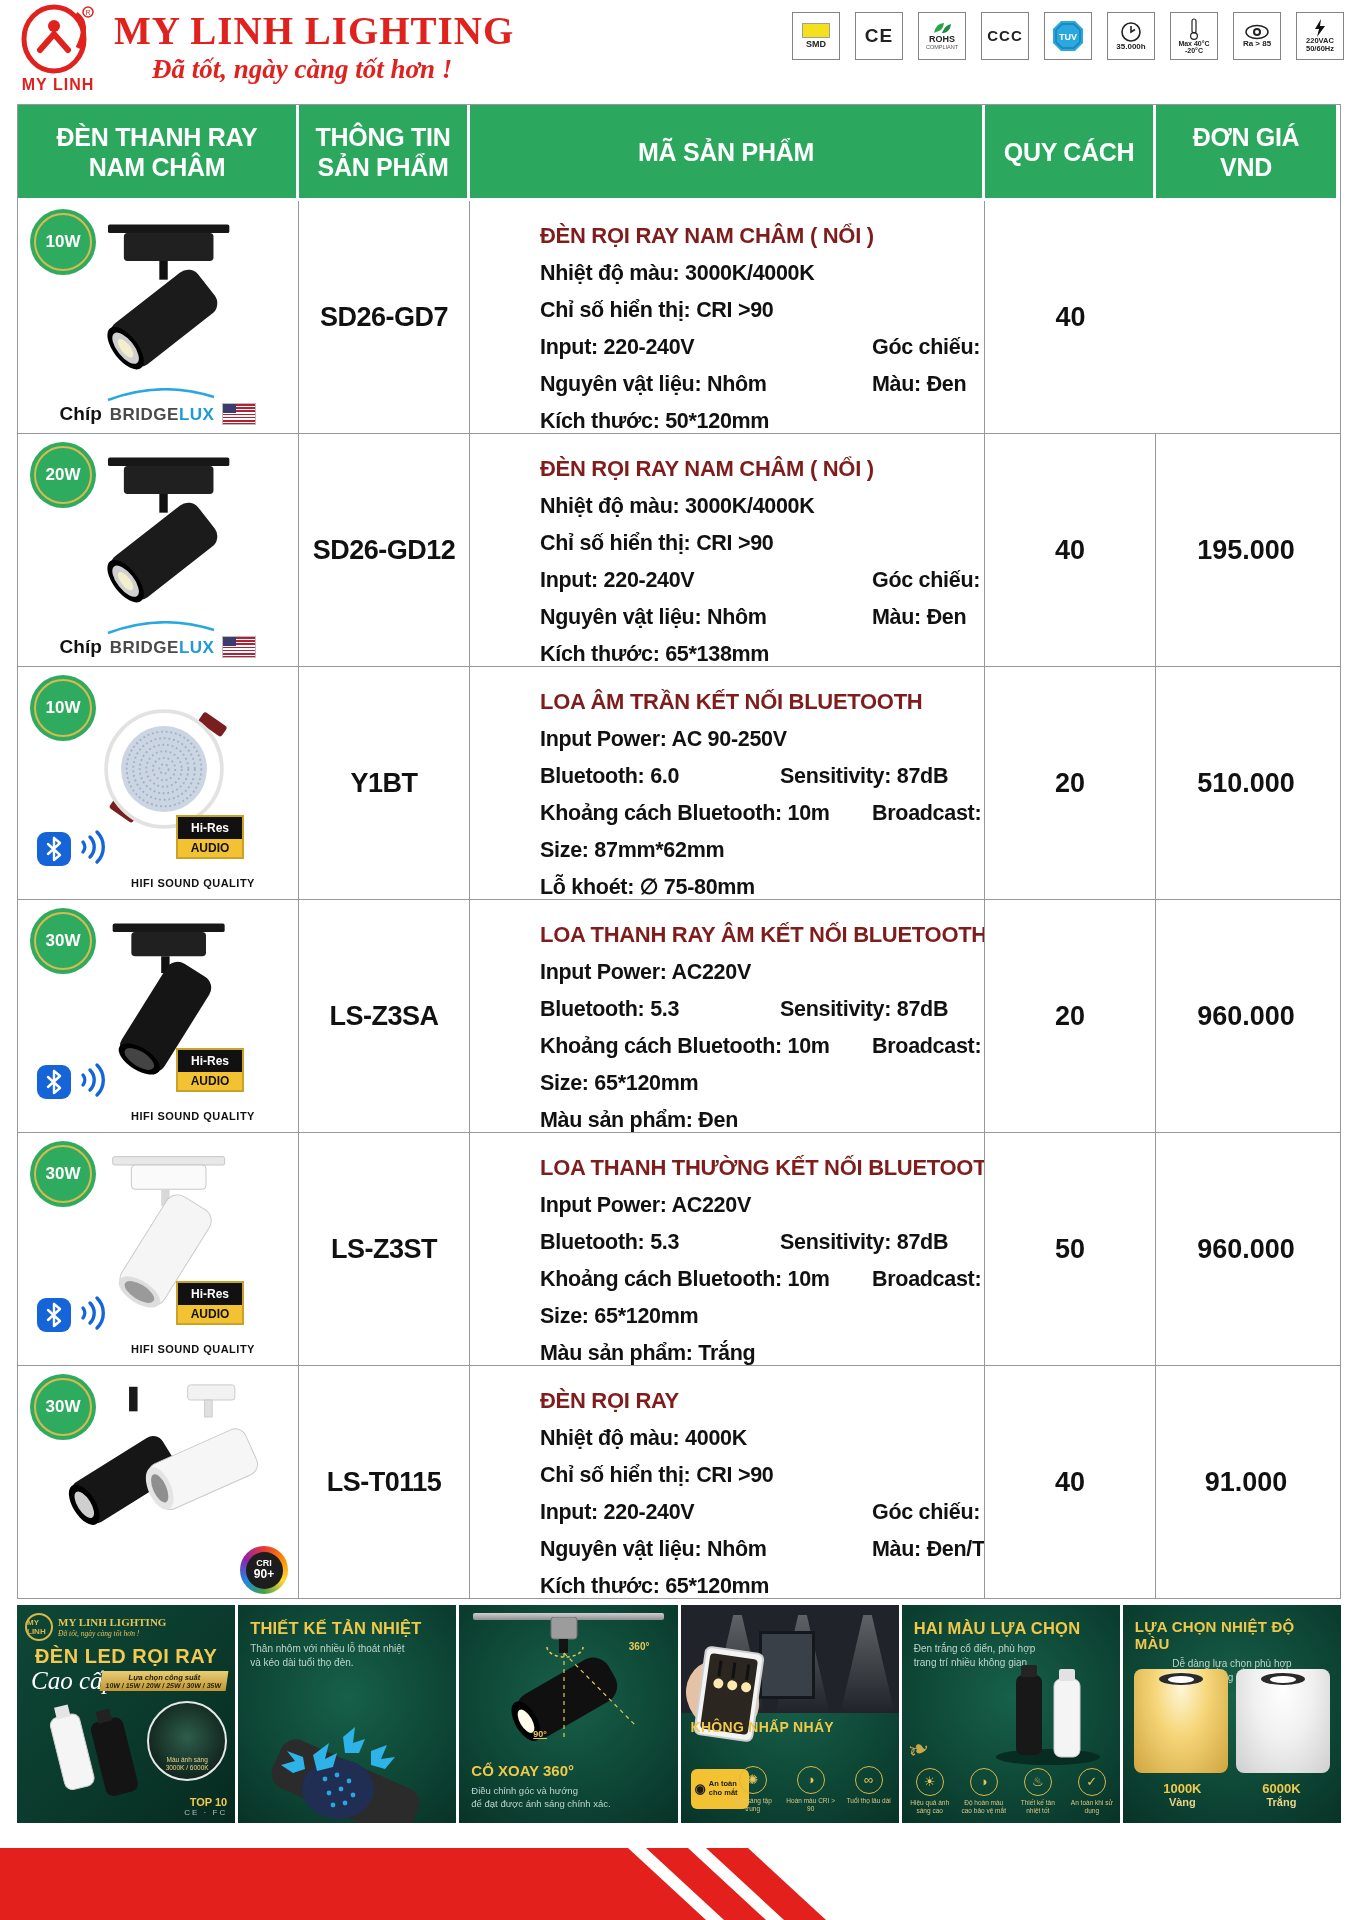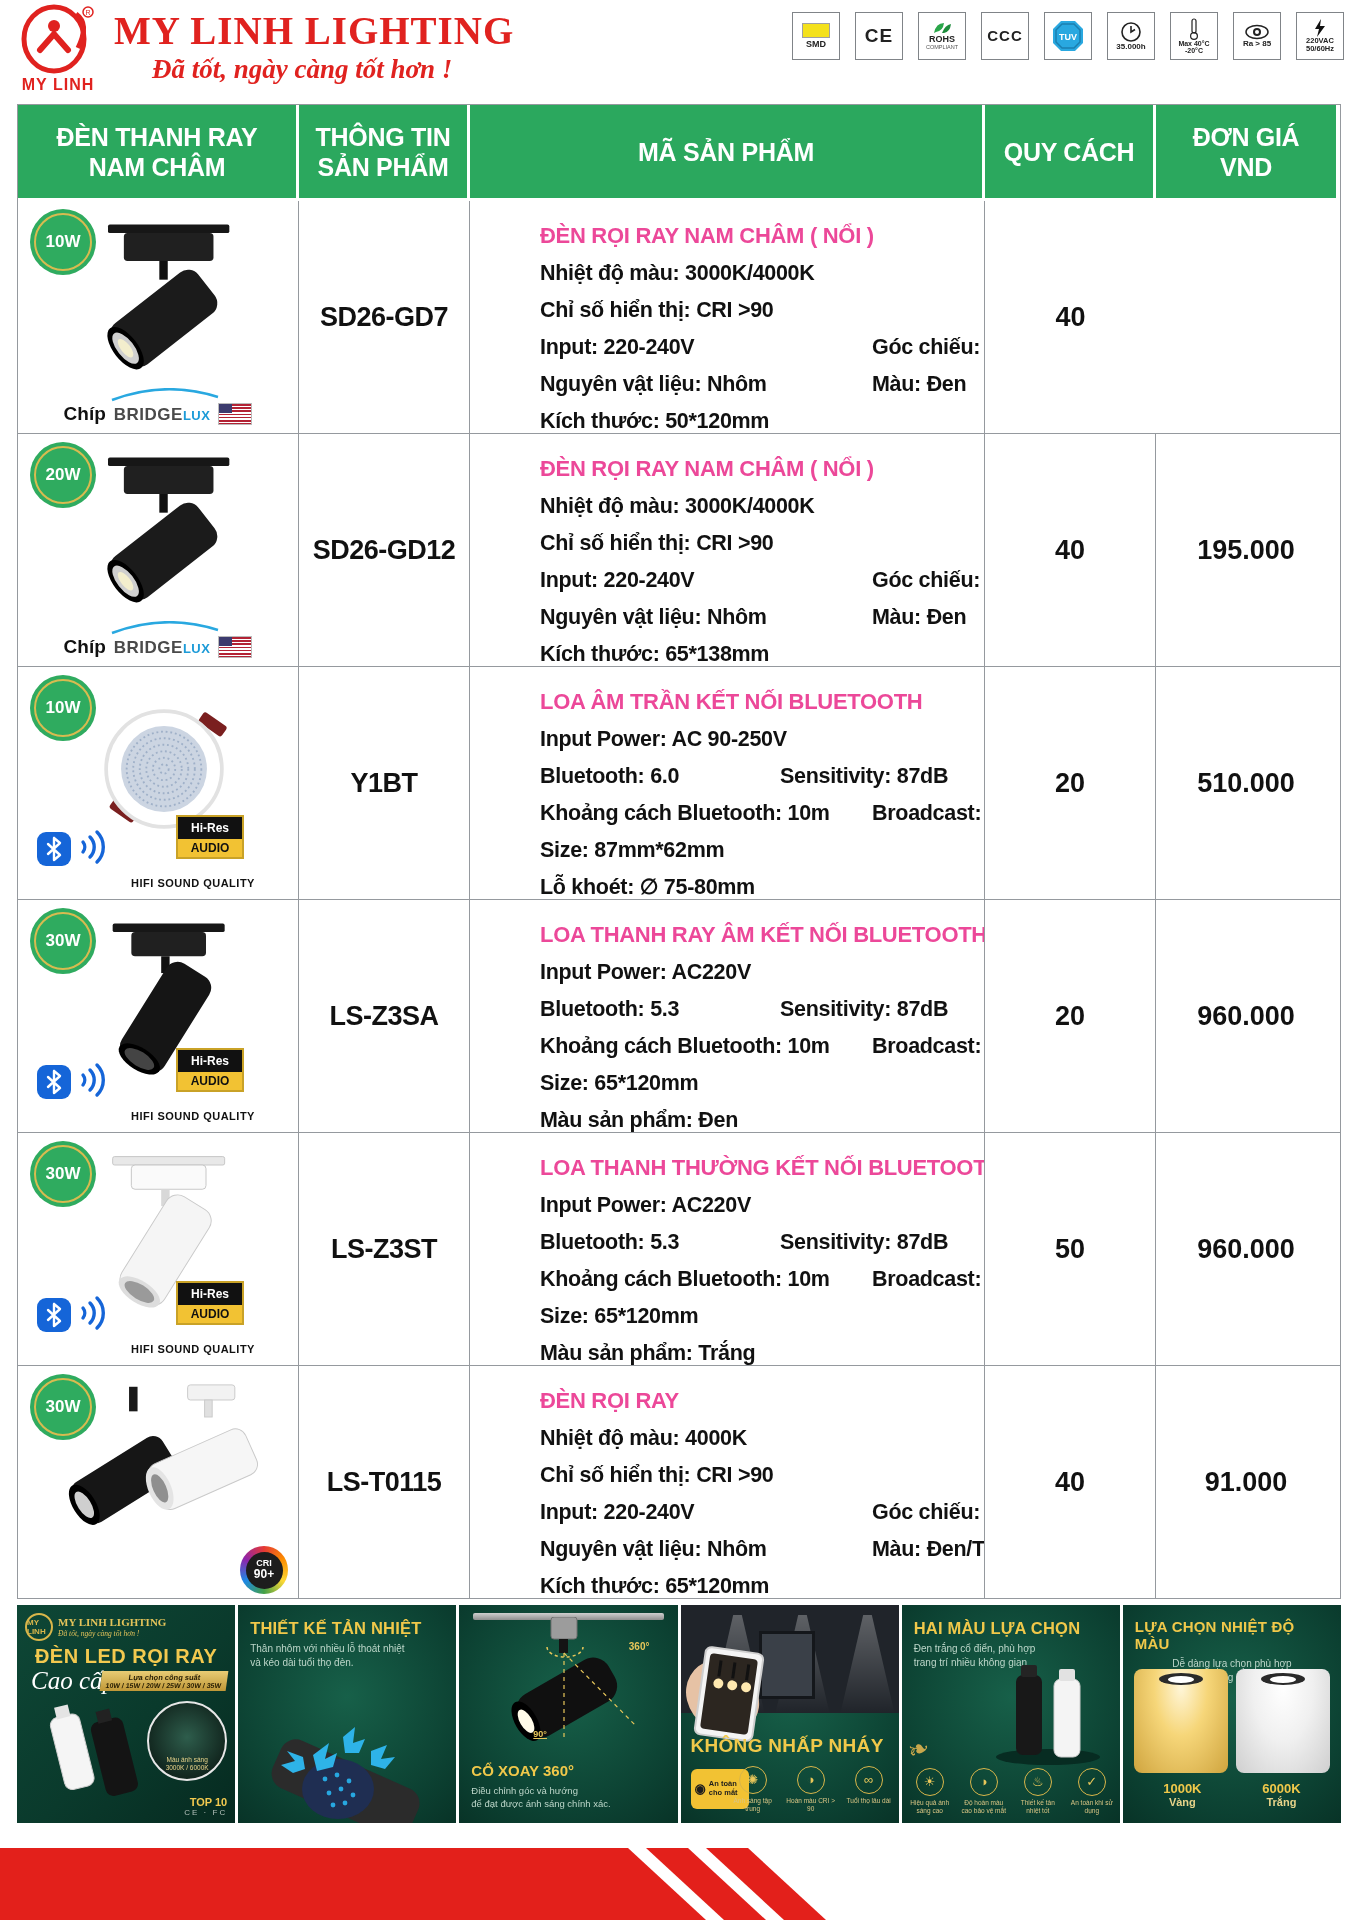--- a/index.html
+++ b/index.html
@@ -41,21 +41,21 @@
   .pimg{display:none;position:absolute;left:52%;top:44%;transform:translate(-50%,-50%);}
   .pimg.show{display:block;}
   .foot{display:none;position:absolute;}
   .foot.show{display:flex;}
   
   .fb{left:0;right:0;bottom:8px;justify-content:center;align-items:flex-end;gap:8px;}
   .fb .chip{font-size:19px;font-weight:bold;color:#111;}
   .fb .bwrap{position:relative;padding-top:8px;}
   .fb .bwrap svg{position:absolute;left:-4px;top:-9px;}
   .fb .bA{font-size:17px;font-weight:bold;color:#4a4a4a;letter-spacing:0.5px;}
-  .fb .bB{font-size:13px;font-weight:bold;color:#1d9bd8;letter-spacing:0.5px;}
+  .fb .bB{font-size:17px;font-weight:bold;color:#1d9bd8;letter-spacing:0.5px;}
   .flag{width:32px;height:20px;position:relative;display:inline-block;
       background:repeating-linear-gradient(#b22234 0 1.6px,#fff 1.6px 3.2px);border:0.5px solid #bbb;}
   .flag::before{content:"";position:absolute;left:0;top:0;width:13px;height:9px;background:#3c3b6e;}
   
   .fa{left:10px;right:10px;bottom:4px;height:96px;display:none;}
   .fa.show{display:block;}
   .bt-ico{position:absolute;left:8px;bottom:28px;}
   .waves{position:absolute;left:50px;bottom:28px;}
   .hires{position:absolute;right:44px;bottom:36px;width:64px;border:2px solid #c9a227;}
   .hires .ht{background:#111;color:#fff;font-size:12px;font-weight:bold;text-align:center;padding:4px 0;}
@@ -66,21 +66,21 @@
   .fc{right:10px;bottom:4px;}
   .cri-ring{width:48px;height:48px;border-radius:50%;display:flex;align-items:center;justify-content:center;
       background:conic-gradient(#e53935,#fb8c00,#fdd835,#43a047,#1e88e5,#8e24aa,#e53935);}
   .cri-in{width:37px;height:37px;border-radius:50%;background:#1d1d1d;color:#fff;
       display:flex;flex-direction:column;align-items:center;justify-content:center;line-height:1.05;}
   .cri-in .a{font-size:9px;font-weight:bold;}
   .cri-in .b{font-size:12px;font-weight:bold;}
   .c-code{display:flex;align-items:center;justify-content:center;
       font-size:27px;font-weight:bold;letter-spacing:-0.5px;color:#111;}
   .c-info{padding:16px 0 0 70px;}
-  .ititle{height:38px;line-height:38px;font-size:22px;font-weight:bold;color:#ec4899;
+  .ititle{height:38px;line-height:38px;font-size:22px;font-weight:bold;color:#7f1d1d;
       letter-spacing:-0.3px;white-space:nowrap;}
   .iline{position:relative;height:37px;line-height:37px;font-size:21.5px;font-weight:bold;
       color:#111;letter-spacing:-0.3px;white-space:nowrap;}
   .iline .r{position:absolute;left:332px;top:0;}
   .iline .r.near{left:240px;}
   .c-qc,.c-price{display:flex;align-items:center;justify-content:center;
       font-size:27px;font-weight:bold;color:#111;}
   
   .banner{position:absolute;left:17px;top:1605px;width:1324px;height:218px;
       display:grid;grid-template-columns:repeat(6,1fr);gap:3px;}
@@ -123,21 +123,21 @@
   .p4-cone{position:absolute;top:10px;width:54px;height:98px;opacity:0.28;
       background:linear-gradient(180deg,#ffffff,transparent);clip-path:polygon(42% 0,58% 0,100% 100%,0 100%);}
   .p4-frame{position:absolute;left:78px;top:26px;width:50px;height:62px;background:#3a4048;border:3px solid #14171b;}
   .p4-hand{position:absolute;left:6px;top:54px;width:70px;height:74px;background:#e6c2a5;
       border-radius:48% 52% 40% 60%;transform:rotate(-14deg);}
   .p4-phone{position:absolute;left:18px;top:44px;width:56px;height:86px;background:#f4f4f4;
       border-radius:7px;transform:rotate(8deg);border:2px solid #cfcfcf;}
   .p4-screen{position:absolute;left:4px;top:5px;right:4px;bottom:5px;background:#2c2620;border-radius:4px;}
   .p4-screen i{position:absolute;top:6px;width:3px;height:16px;background:#111;}
   .p4-screen b{position:absolute;top:24px;width:10px;height:10px;border-radius:50%;background:#ffe9b0;}
-  .p4-head{position:absolute;left:10px;top:114px;color:#f0c84a;font-weight:800;font-size:19px;letter-spacing:0.3px;margin-top:16px;}
+  .p4-head{position:absolute;left:10px;top:114px;color:#f0c84a;font-weight:800;font-size:14px;letter-spacing:0.3px;}
   .p4-badge{position:absolute;left:10px;bottom:14px;width:58px;height:40px;background:#f2c233;border-radius:6px;
       color:#1d1d1d;font-size:7.5px;font-weight:bold;display:flex;align-items:center;gap:3px;padding:0 4px;box-sizing:border-box;line-height:1.15;}
   .p4-badge .eye{font-size:13px;}
   .feat-row{position:absolute;right:4px;bottom:10px;display:flex;gap:6px;}
   .feat{width:52px;text-align:center;}
   .feat .fi{width:26px;height:26px;margin:0 auto 3px;border-radius:50%;border:1.5px solid #d9b64a;
       color:#e8c75a;font-size:13px;display:flex;align-items:center;justify-content:center;}
   .feat .fc2{font-size:6.5px;color:#d9c584;line-height:1.25;}
   
   .p5-lamps{position:absolute;right:12px;top:52px;}

